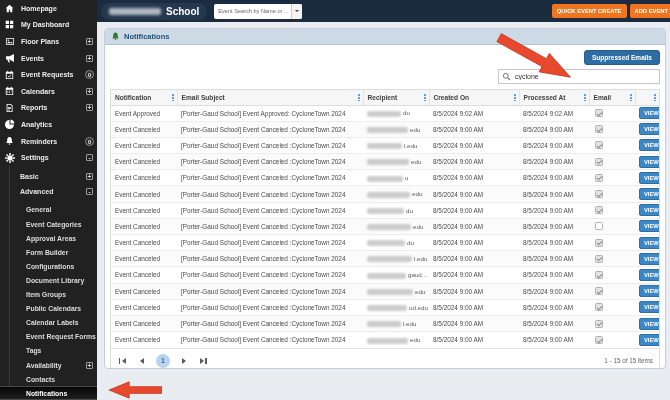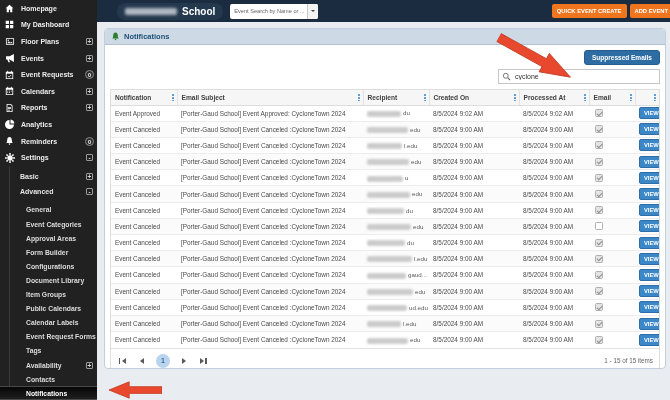--- a/index.html
+++ b/index.html
@@ -54,21 +54,21 @@
   .l3.selected {
     margin-left: -10px; padding-left: 26px;
     background: linear-gradient(#060606, #1f1f1f);
     border-top: 1px solid #4a4a4a; border-bottom: 1px solid #4a4a4a;
     color: #fff;
   }
   
   .main { flex: 1; display: flex; flex-direction: column; min-width: 0; }
   .topbar {
     height: 22px; background: #1c2c40; display: flex; align-items: center;
-    padding-left: 20px; overflow: hidden; flex: 0 0 22px;
+    padding-left: 4px; overflow: hidden; flex: 0 0 22px;
   }
   .logo {
     display: flex; align-items: center; height: 17px;
     background: #24384e; border-radius: 10px; padding: 0 8px;
   }
   .blur-bar {
     display: inline-block; height: 7px; background: #c9cfd6;
     filter: blur(1.5px); border-radius: 2px; opacity: .85;
   }
   .logo .blur-bar { width: 52px; }

